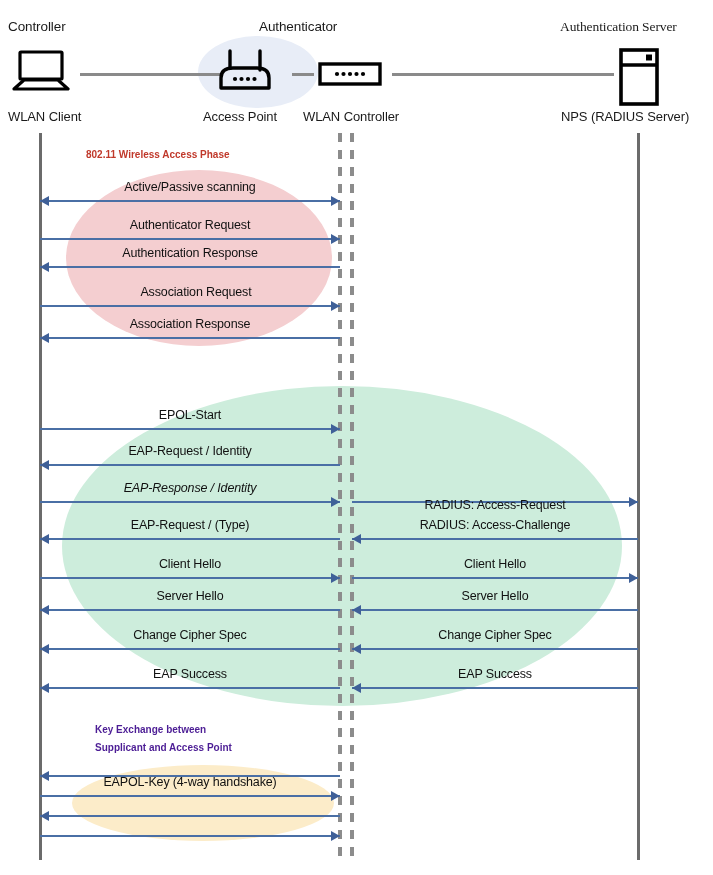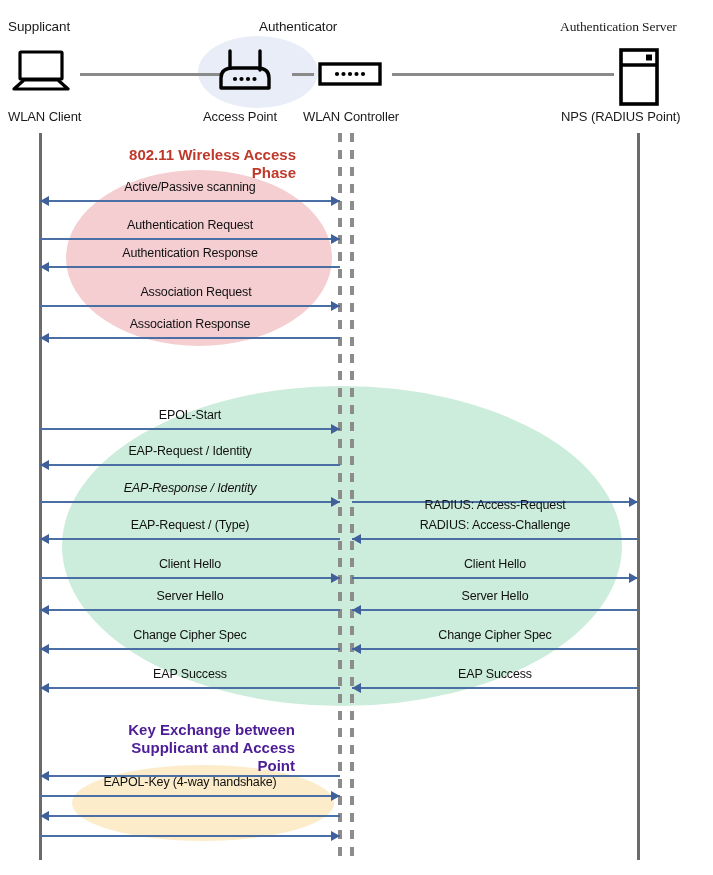--- a/index.html
+++ b/index.html
@@ -75,23 +75,23 @@
     position: absolute;
     border-radius: 50%;
   }
   .blob-wireless { background: #f4ced0; }
   .blob-dot1x   { background: #cdeddc; }
   .blob-key     { background: #fcecc9; }
 
   
   .phase-label {
     position: absolute;
-    font-size: 15px;
+    font-size: 10px;
     font-weight: 600;
-    text-align: right;
+    text-align: left;
     white-space: pre-line;
     line-height: 18px;
   }
 
   
   .msg-line {
     position: absolute;
     height: 1.5px;
     background: #4a6fa5;
   }
@@ -118,21 +118,21 @@
 <body>
 
 <div id="diagram">
 
   <div class="auth-blob"></div>
 
   <div class="phase-blob blob-wireless" style="left:66px; top:170px; width:266px; height:176px;"></div>
   <div class="phase-blob blob-dot1x" style="left:62px; top:386px; width:560px; height:320px;"></div>
   <div class="phase-blob blob-key" style="left:72px; top:765px; width:262px; height:76px;"></div>
 
-  <div class="actor-title" style="left:8px; top:19px;">Supplicant</div>
+  <div class="actor-title" style="left:8px; top:19px;">Controller</div>
   <div class="actor-title" style="left:259px; top:19px;">Authenticator</div>
   <div class="actor-title" style="left:560px; top:19px;font-family:Liberation Serif, serif;">Authentication Server</div>
 
   <div class="link-wire" style="left:80px; top:73px; width:140px;"></div>
   <div class="link-wire" style="left:292px; top:73px; width:22px;"></div>
   <div class="link-wire" style="left:392px; top:73px; width:222px;"></div>
 
   <div class="icon-box" style="left:12px; top:50px;">
     <svg width="58" height="42" viewBox="0 0 58 42">
       <rect x="8" y="2" width="42" height="27" rx="1" fill="none" stroke="#000" stroke-width="3.2"></rect>
@@ -167,42 +167,42 @@
     <svg width="40" height="58" viewBox="0 0 40 58">
       <rect x="2" y="2" width="36" height="54" fill="none" stroke="#000" stroke-width="3.6"></rect>
       <line x1="2" y1="17" x2="38" y2="17" stroke="#000" stroke-width="3.4"></line>
       <rect x="27" y="6.5" width="6" height="6" fill="#000"></rect>
     </svg>
   </div>
 
   <div class="actor-caption" style="left:8px; top:109px;">WLAN Client</div>
   <div class="actor-caption" style="left:203px; top:109px;">Access Point</div>
   <div class="actor-caption" style="left:303px; top:109px;">WLAN Controller</div>
-  <div class="actor-caption" style="left:561px; top:109px;">NPS (RADIUS Point)</div>
+  <div class="actor-caption" style="left:561px; top:109px;">NPS (RADIUS Server)</div>
 
   <div class="lifeline" style="left:39px; top:133px; height:727px;"></div>
   <div class="lifeline-dashed" style="left:338px; top:133px; height:727px;"></div>
   <div class="lifeline-dashed" style="left:350px; top:133px; height:727px;"></div>
   <div class="lifeline" style="left:637px; top:133px; height:727px;"></div>
 
   <div class="phase-label" style="left:86px; top:146px; width:210px; color:#C0392B;">802.11 Wireless Access Phase</div>
   <div class="phase-label" style="left:95px; top:721px; width:200px; color:#4c1d95;">Key Exchange between
 Supplicant and Access Point</div>
 
   <div class="layer" id="arrow-layer">
       <div>
         <div class="msg-line" style="left: 40px; top: 200px; width: 300px;"></div>
         <div class="arrow-head left" style="top: 195.8px; left: 40px;"></div>
         <div class="arrow-head right" style="top: 195.8px; left: 331px;"></div>
         <div class="msg-label" style="left: 40px; width: 300px; top: 180px;">Active/Passive scanning</div>
       </div>
       <div>
         <div class="msg-line" style="left: 40px; top: 238px; width: 300px;"></div>
         <div class="arrow-head right" style="top: 233.8px; left: 331px;"></div>
-        <div class="msg-label" style="left: 40px; width: 300px; top: 218px;">Authentication Request</div>
+        <div class="msg-label" style="left: 40px; width: 300px; top: 218px;">Authenticator Request</div>
       </div>
       <div>
         <div class="msg-line" style="left: 40px; top: 266px; width: 300px;"></div>
         <div class="arrow-head left" style="top: 261.8px; left: 40px;"></div>
         <div class="msg-label" style="left: 40px; width: 300px; top: 246px;">Authentication Response</div>
       </div>
       <div>
         <div class="msg-line" style="left: 40px; top: 305px; width: 300px;"></div>
         <div class="arrow-head right" style="top: 300.8px; left: 331px;"></div>
         <div class="msg-label" style="left: 40px; width: 300px; top: 285px; margin-left: 6px;">Association Request</div>

